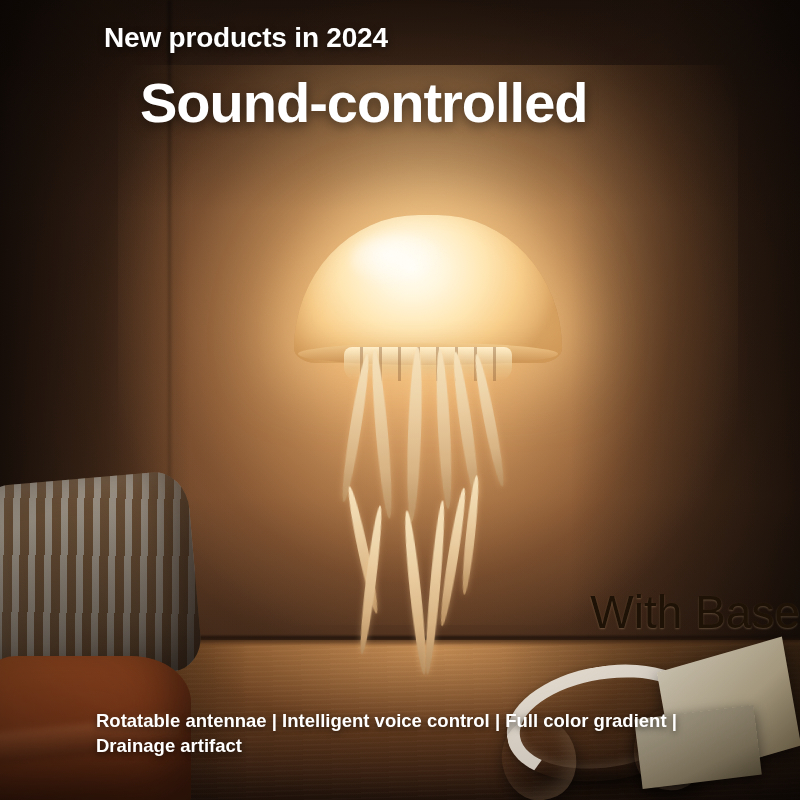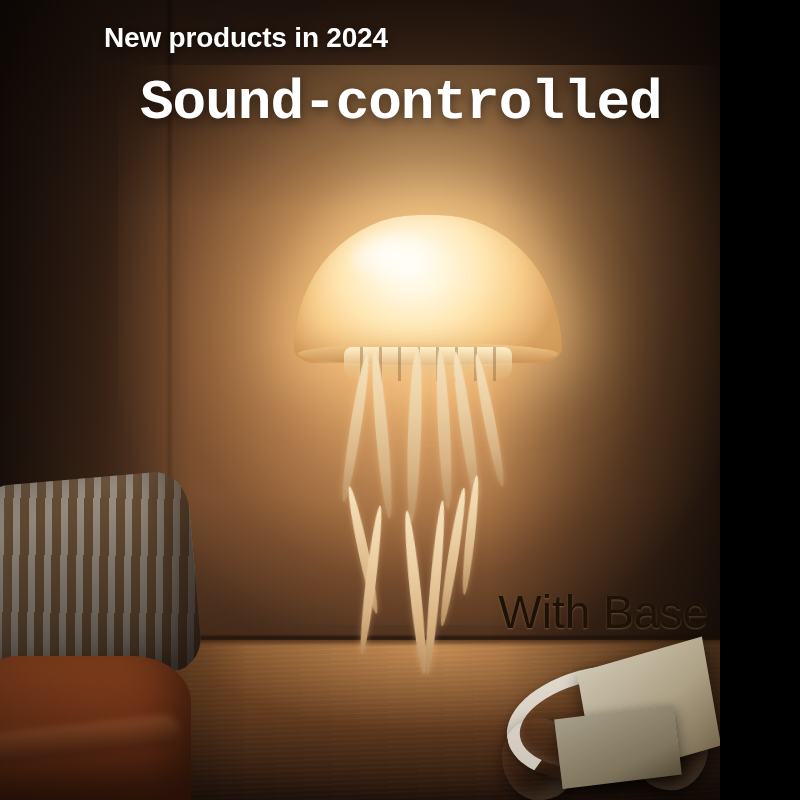--- a/index.html
+++ b/index.html
@@ -5,21 +5,21 @@
   html, body {
     margin: 0;
     padding: 0;
     background: #000;
   }
   body {
     font-family: "Liberation Sans", sans-serif;
   }
   .stage {
     position: relative;
-    width: 720px;
+    width: 800px;
     height: 800px;
     overflow: hidden;
     background: #0369a1;
   }
 
   
   .wall {
     position: absolute;
     inset: 0;
     background:
@@ -309,26 +309,25 @@
   .headline {
     position: absolute;
     left: 140px;
     top: 72px;
     font-size: 56px;
     font-weight: bold;
     line-height: 1.12;
     color: #ffffff;
     letter-spacing: -1px;
     text-shadow: 0 3px 12px rgba(0,0,0,0.5);
-    font-family: Liberation Mono, monospace;
   }
   .headline span { display: block; }
   .with-base {
     position: absolute;
-    right: 12px;
+    right: 0;
     top: 585px;
     font-size: 46px;
     color: #1d1205;
     letter-spacing: 0px;
     font-weight: 400;
     text-shadow: 0 1px 2px rgba(255,220,170,0.25);
   }
   .features {
     position: absolute;
     left: 96px;
@@ -412,13 +411,14 @@
   <div class="vignette"></div>
 
   <div class="kicker">New products in 2024</div>
 
   <div class="headline">
     <span>Sound-controlled</span>
   </div>
 
   <div class="with-base">With Base</div>
 
+  <div class="features">Rotatable antennae | Intelligent voice control | Full color gradient | Drainage artifact</div>
 </div>
 
 </body></html>

